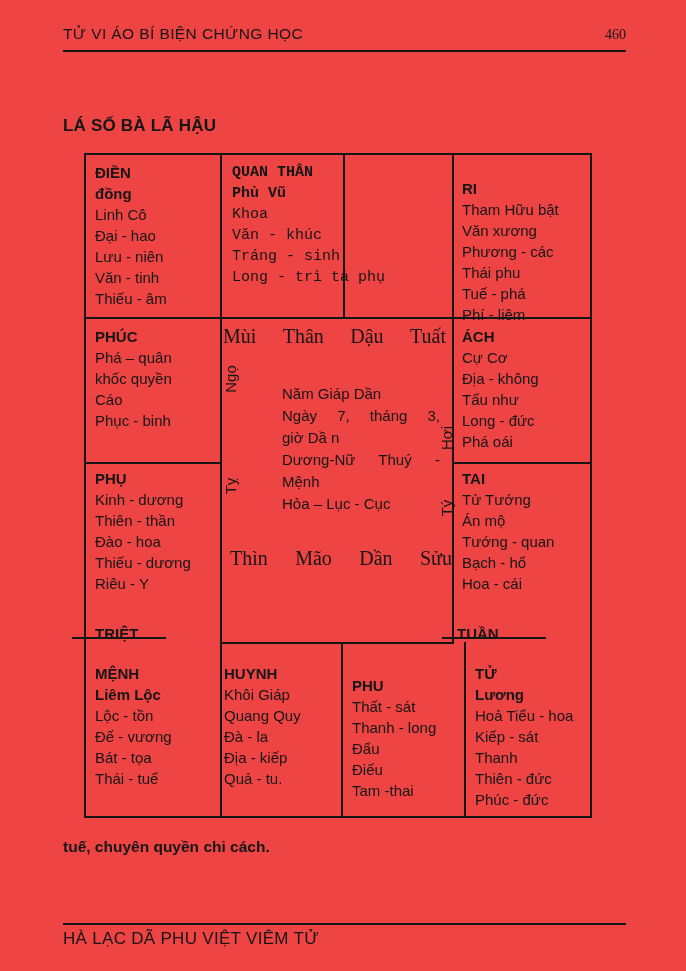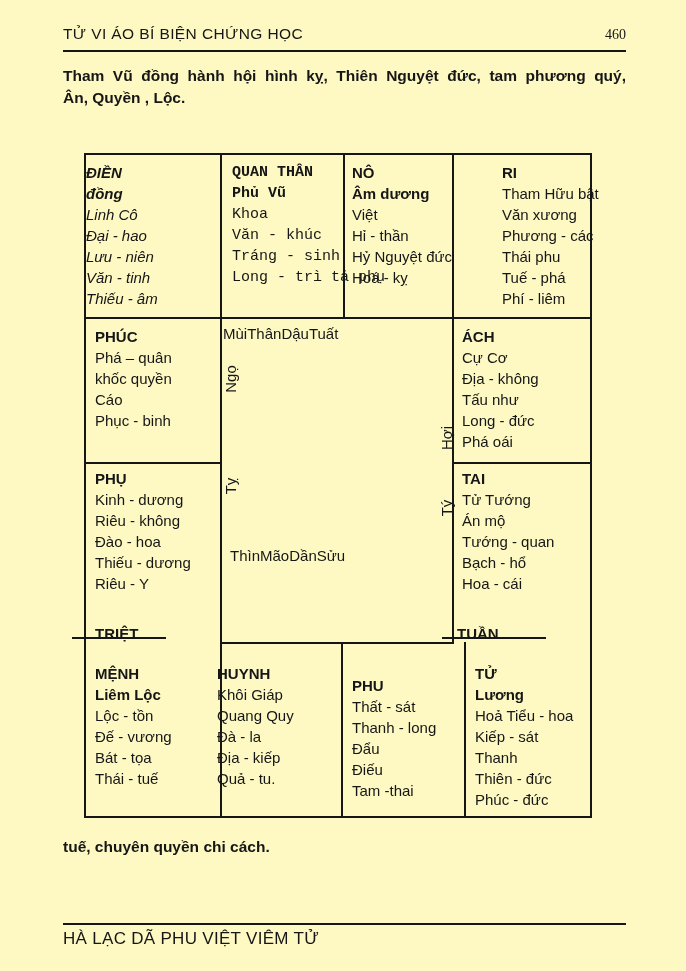--- a/index.html
+++ b/index.html
@@ -1,18 +1,18 @@
 <!DOCTYPE html>
 <html><head>
 <meta charset="utf-8">
 <style>
   html,body { margin:0; padding:0; background:#e8e8e8; }
   .page {
     position:relative; width:686px; height:971px; margin:0 auto;
-    background:#fef9c3; color:#161616;
+    background:#ef4444; color:#161616;
     font-family:"Liberation Sans", sans-serif;
     overflow:hidden;
   }
   .rule { position:absolute; background:#161616; height:2px; }
   .header-bar { position:absolute; left:63px; top:25px; width:563px;
     display:flex; justify-content:space-between; align-items:baseline; }
   .header-title { font-size:15.5px; letter-spacing:0.4px; }
   .page-number { font-family:"Liberation Serif", serif; font-size:14px; }
   .para { position:absolute; left:63px; width:563px; font-weight:bold;
     font-size:15.5px; line-height:22px; }
@@ -25,91 +25,80 @@
     border:2px solid #161616; box-sizing:border-box; }
   .vl { position:absolute; width:2px; background:#161616; }
   .hl { position:absolute; height:2px; background:#161616; }
   .cell { position:absolute; font-size:15px; line-height:21px; }
   .cell div { white-space:nowrap; }
   .ct { font-weight:bold; }
   .marker { position:absolute; font-size:15px; font-weight:bold; }
 
   
   .center { position:absolute; left:134px; top:164px; width:232px; height:323px; }
-  .branch-row { position:absolute; display:flex; 
-    font-size:15px; }
+  .branch-row { position:absolute; display:flex; justify-content:space-between;
+    font-size:20px;font-family:Liberation Serif, serif; }
   .rot { position:absolute; font-size:15px;
     transform:translate(-50%,-50%) rotate(-90deg); transform-origin:center; }
   .center-text { position:absolute; left:62px; top:64px; width:158px;
     font-size:15px; line-height:22px; }
   .center-text .jline { text-align:justify; text-align-last:justify; }
 
   .footer-text { position:absolute; left:63px; top:929px; font-size:17px;
     letter-spacing:0.3px; }
 </style>
 </head>
 <body>
 
 <div class="page">
 
   <div class="header-bar">
     <span class="header-title">TỬ VI ÁO BÍ BIỆN CHỨNG HỌC</span>
     <span class="page-number">460</span>
   </div>
   <div class="rule" style="left:63px; top:50px; width:563px;"></div>
 
-  <div class="para" style="top:65px;">
-    <div class="jline">Tham Vũ đồng hành hội hình kỵ, Thiên Nguyệt đức, tam phương quý,</div>
-    <div>Ân, Quyền , Lộc.</div>
-  </div>
-
+
+  <div class="chart-title">LÁ SỐ BÀ LÃ HẬU</div>
 
   <div class="chart">
 
     <div class="vl" style="left:134px; top:0; bottom:0;"></div>
     <div class="vl" style="left:257px; top:0; height:162px;"></div>
     <div class="vl" style="left:255px; top:487px; bottom:0;"></div>
     <div class="vl" style="left:366px; top:0; height:487px;"></div>
     <div class="vl" style="left:378px; top:487px; bottom:0;"></div>
     <div class="hl" style="top:162px; left:0; right:0;"></div>
     <div class="hl" style="top:307px; left:0; width:134px;"></div>
     <div class="hl" style="top:307px; left:366px; right:0;"></div>
     <div class="hl" style="top:487px; left:134px; width:234px;"></div>
     <div class="hl" style="top:482px; left:-14px; width:94px;"></div>
     <div class="hl" style="top:482px; left:356px; width:104px;"></div>
 
-    <div class="cell" style="left:0; top:7px; width:122px;font-style:italic;">
+    <div class="cell" style="left:9px; top:7px; width:122px;">
       <div class="ct">ĐIỀN</div>
       <div class="ct">đồng</div>
       <div>Linh Cô</div>
       <div>Đại - hao</div>
       <div>Lưu - niên</div>
       <div>Văn - tinh</div>
       <div>Thiếu - âm</div>
     </div>
 
     <div class="cell" style="left:146px; top:7px; width:108px;font-family:Liberation Mono, monospace;">
       <div class="ct">QUAN THÂN</div>
       <div class="ct">Phủ Vũ</div>
       <div>Khoa</div>
       <div>Văn - khúc</div>
       <div>Tráng - sinh</div>
       <div>Long - trì tả phụ</div>
     </div>
 
-    <div class="cell" style="left:266px; top:7px; width:98px;">
-      <div class="ct">NÔ</div>
-      <div class="ct">Âm dương</div>
-      <div>Việt</div>
-      <div>Hỉ - thần</div>
-      <div>Hỷ Nguyệt đức</div>
-      <div>Hoá - kỵ</div>
-    </div>
-
-    <div class="cell" style="left:376px; top:7px; width:124px;margin-left:40px;">
+
+    <div class="cell" style="left:376px; top:23px; width:124px;">
       <div class="ct">RI</div>
       <div>Tham Hữu bật</div>
       <div>Văn xương</div>
       <div>Phương - các</div>
       <div>Thái phu</div>
       <div>Tuế - phá</div>
       <div>Phí - liêm</div>
     </div>
 
     <div class="cell" style="left:9px; top:171px; width:122px;">
@@ -125,21 +114,21 @@
       <div>Cự Cơ</div>
       <div>Địa - không</div>
       <div>Tấu như</div>
       <div>Long - đức</div>
       <div>Phá oái</div>
     </div>
 
     <div class="cell" style="left:9px; top:313px; width:122px;">
       <div class="ct">PHỤ</div>
       <div>Kinh - dương</div>
-      <div>Riêu - không</div>
+      <div>Thiên - thần</div>
       <div>Đào - hoa</div>
       <div>Thiếu - dương</div>
       <div>Riêu - Y</div>
     </div>
 
     <div class="cell" style="left:376px; top:313px; width:124px;">
       <div class="ct">TAI</div>
       <div>Tử Tướng</div>
       <div>Án mộ</div>
       <div>Tướng - quan</div>
@@ -152,21 +141,21 @@
 
     <div class="cell" style="left:9px; top:508px; width:122px;">
       <div class="ct">MỆNH</div>
       <div class="ct">Liêm Lộc</div>
       <div>Lộc - tồn</div>
       <div>Đế - vương</div>
       <div>Bát - tọa</div>
       <div>Thái - tuế</div>
     </div>
 
-    <div class="cell" style="left:131px; top:508px; width:108px;">
+    <div class="cell" style="left:138px; top:508px; width:108px;">
       <div class="ct">HUYNH</div>
       <div>Khôi Giáp</div>
       <div>Quang Quy</div>
       <div>Đà - la</div>
       <div>Địa - kiếp</div>
       <div>Quả - tu.</div>
     </div>
 
     <div class="cell" style="left:266px; top:520px; width:100px;">
       <div class="ct">PHU</div>
@@ -193,20 +182,28 @@
         <span>Thân</span>
         <span>Dậu</span>
         <span>Tuất</span>
       </div>
 
       <span class="rot" style="left:10px; top:60px;">Ngọ</span>
       <span class="rot" style="left:10px; top:167px;">Tỵ</span>
       <span class="rot" style="left:226px; top:119px;">Hợi</span>
       <span class="rot" style="left:226px; top:189px;">Tý</span>
 
+      <div class="center-text">
+        <div>Năm Giáp Dần</div>
+        <div class="jline">Ngày 7, tháng 3,</div>
+        <div>giờ Dầ n</div>
+        <div class="jline">Dương-Nữ Thuý -</div>
+        <div>Mệnh</div>
+        <div>Hỏa – Lục - Cục</div>
+      </div>
 
       <div class="branch-row" style="left:10px; right:0px; top:228px;">
         <span>Thìn</span>
         <span>Mão</span>
         <span>Dần</span>
         <span>Sửu</span>
       </div>
     </div>
   </div>
 

